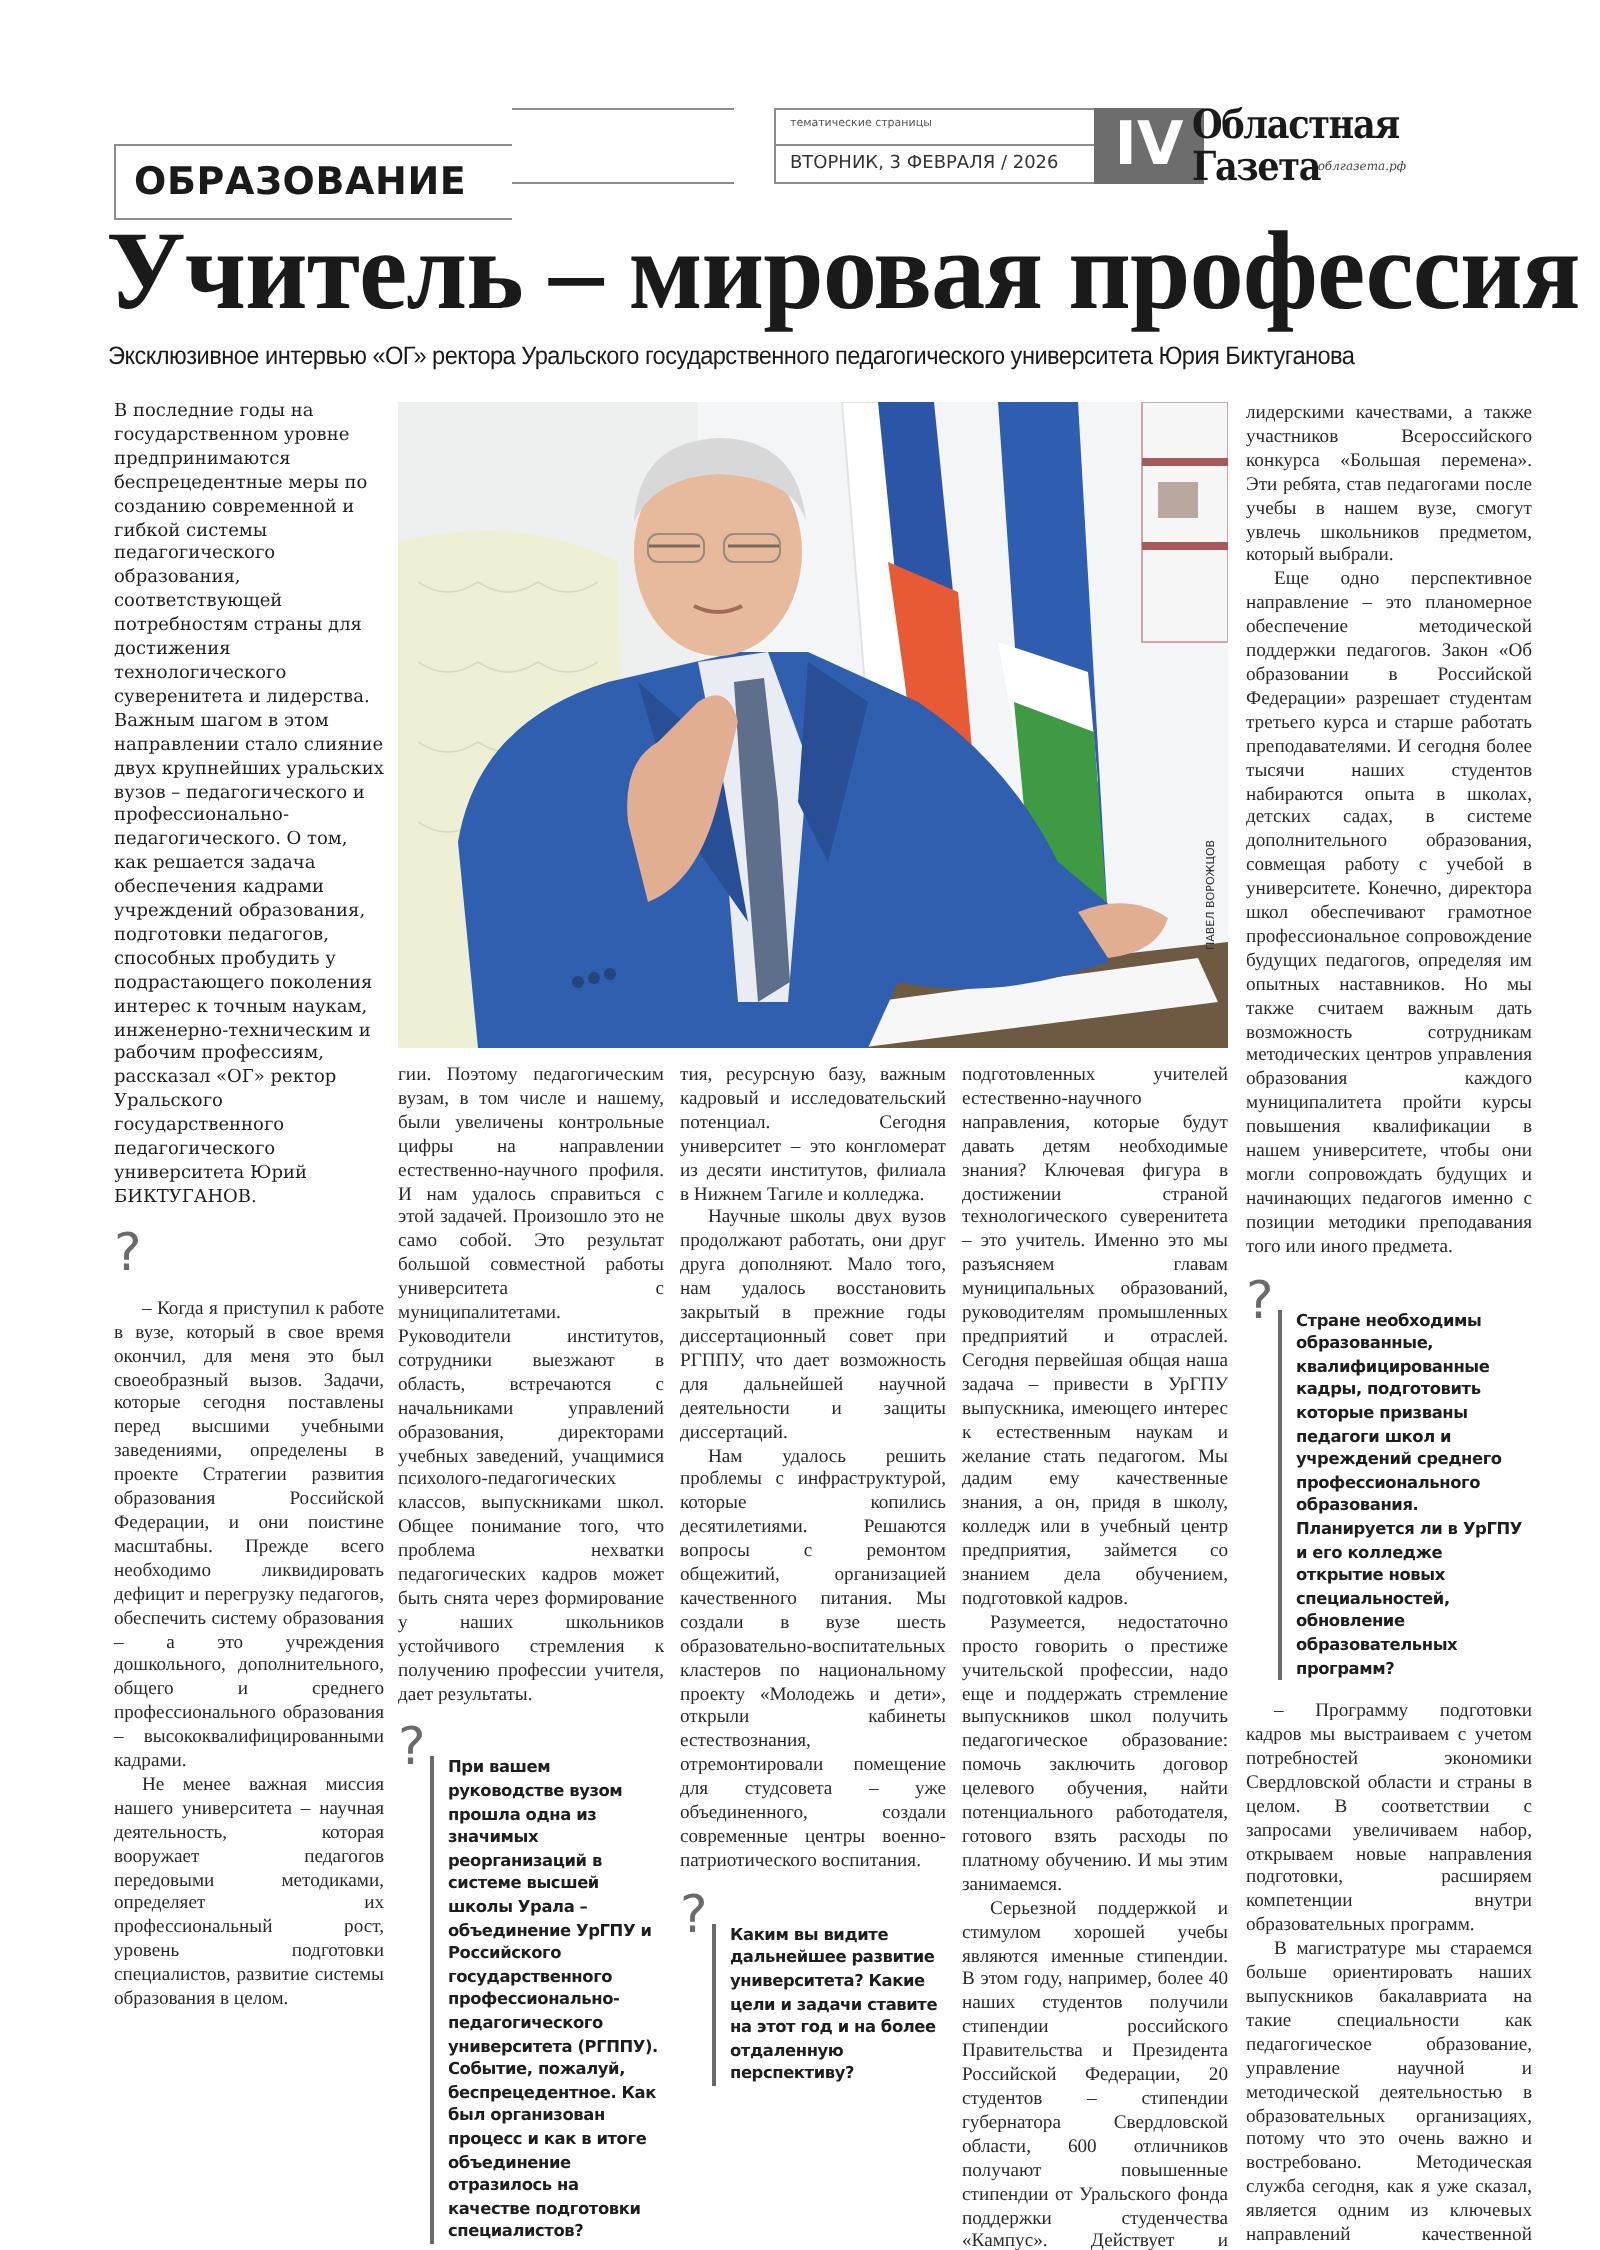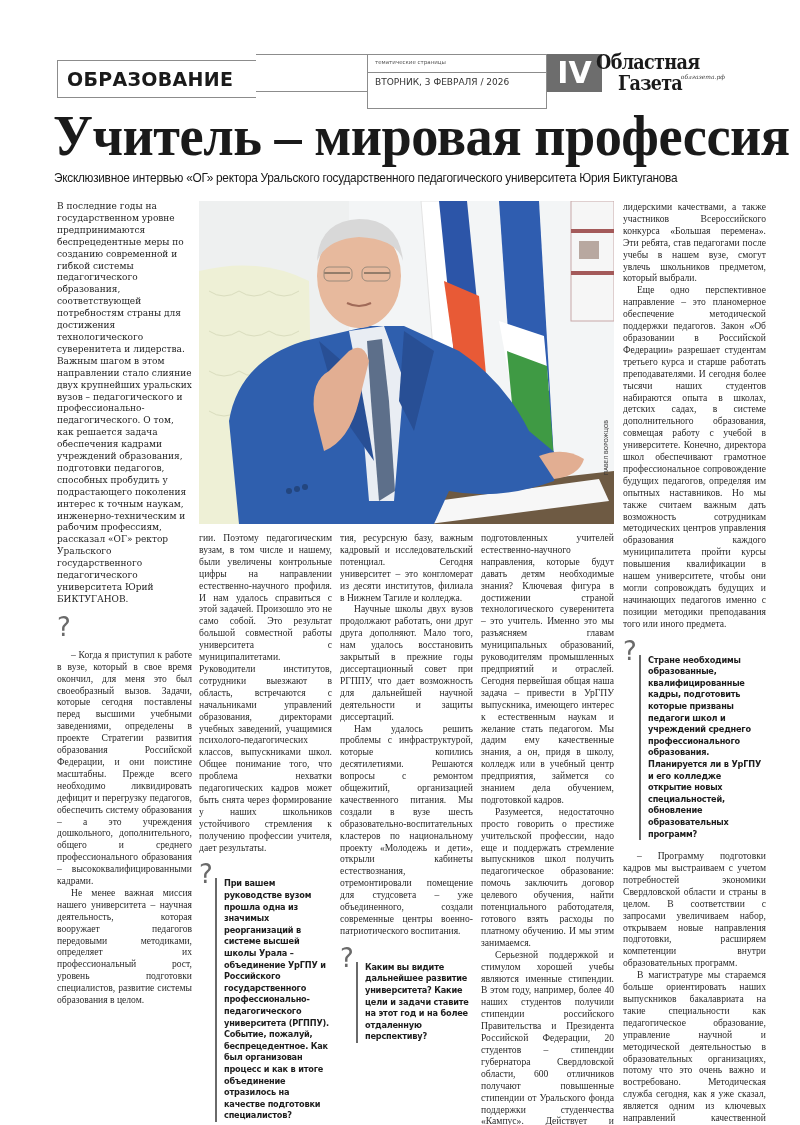--- a/index.html
+++ b/index.html
@@ -1,29 +1,29 @@
 <!DOCTYPE html>
 <html><head>
 <meta charset="utf-8">
 <style>
   * { box-sizing: border-box; margin: 0; padding: 0; }
   html, body { width: 800px; height: 1125px; background: #ffffff; overflow: hidden; }
   body { position: relative; color: #1d1d1d; font-family: "DejaVu Serif", serif; }
 
   
-  .rubric-box { position: absolute; left: 57px; top: 60px; width: 199px; height: 38px; border: 1px solid #8c8c8c; border-right: none; display: flex; align-items: center; padding-left: 9px; }
+  .rubric-box { position: absolute; left: 57px; top: 72px; width: 199px; height: 38px; border: 1px solid #8c8c8c; border-right: none; display: flex; align-items: center; padding-left: 9px; }
   .rubric { font-family: "DejaVu Sans", sans-serif; font-weight: bold; font-size: 19px; letter-spacing: 0.3px; color: #1a1a1a; }
   .rubric-fill { position: absolute; left: 256px; top: 54px; width: 111px; height: 38px; border-top: 1px solid #8c8c8c; border-bottom: 1px solid #8c8c8c; }
-  .info-box { position: absolute; left: 367px; top: 54px; width: 180px; height: 55px; border: 1px solid #8c8c8c; }
+  .info-box { position: absolute; left: 387px; top: 54px; width: 180px; height: 38px; border: 1px solid #8c8c8c; }
   .info-top { height: 18px; border-bottom: 1px solid #8c8c8c; font-family: "DejaVu Sans", sans-serif; font-size: 5.5px; color: #555; padding: 4px 0 0 7px; }
   .info-date { font-family: "DejaVu Sans", sans-serif; font-size: 9px; color: #333; padding: 4px 0 0 7px; }
   .page-num { position: absolute; left: 547px; top: 54px; width: 55px; height: 38px; background: #6d6d6d; color: #fff; font-family: "DejaVu Sans", sans-serif; font-weight: bold; font-size: 30px; text-align: center; line-height: 38px; }
   .logo { position: absolute; left: 596px; top: 52px; width: 150px; }
   .logo-line1, .logo-line2 { font-family: "DejaVu Serif", serif; font-weight: bold; font-size: 20px; line-height: 21px; letter-spacing: -0.8px; color: #1a1a1a; transform: scaleX(0.88); transform-origin: left; display: block; white-space: nowrap; }
-  .logo-row2 { display: flex; align-items: flex-start; margin-left: 22px; }
+  .logo-row2 { display: flex; align-items: center; }
   .logo-site { font-family: "DejaVu Serif", serif; font-style: italic; font-size: 6px; color: #444; margin-left: -10px; }
 
   
   .headline { position: absolute; left: 53px; top: 105px; width: 710px; font-family: "Liberation Serif", serif; font-size: 56px; line-height: 62px; color: #1a1a1a; letter-spacing: -0.5px; white-space: nowrap; transform: scaleX(0.97); transform-origin: left; }
   .subhead { position: absolute; left: 54px; top: 170px; width: 720px; font-family: "Liberation Sans", sans-serif; font-size: 12.6px; line-height: 16px; color: #1a1a1a; letter-spacing: -0.3px; white-space: nowrap; transform: scaleX(0.94); transform-origin: left; }
 
   
   .col { position: absolute; font-family: "Liberation Serif", serif; font-size: 9.6px; line-height: 11.9px; color: #2a2a2a; text-align: justify; hyphens: auto; }
   .col p { text-indent: 14px; }
   .col p.first { text-indent: 0; }

